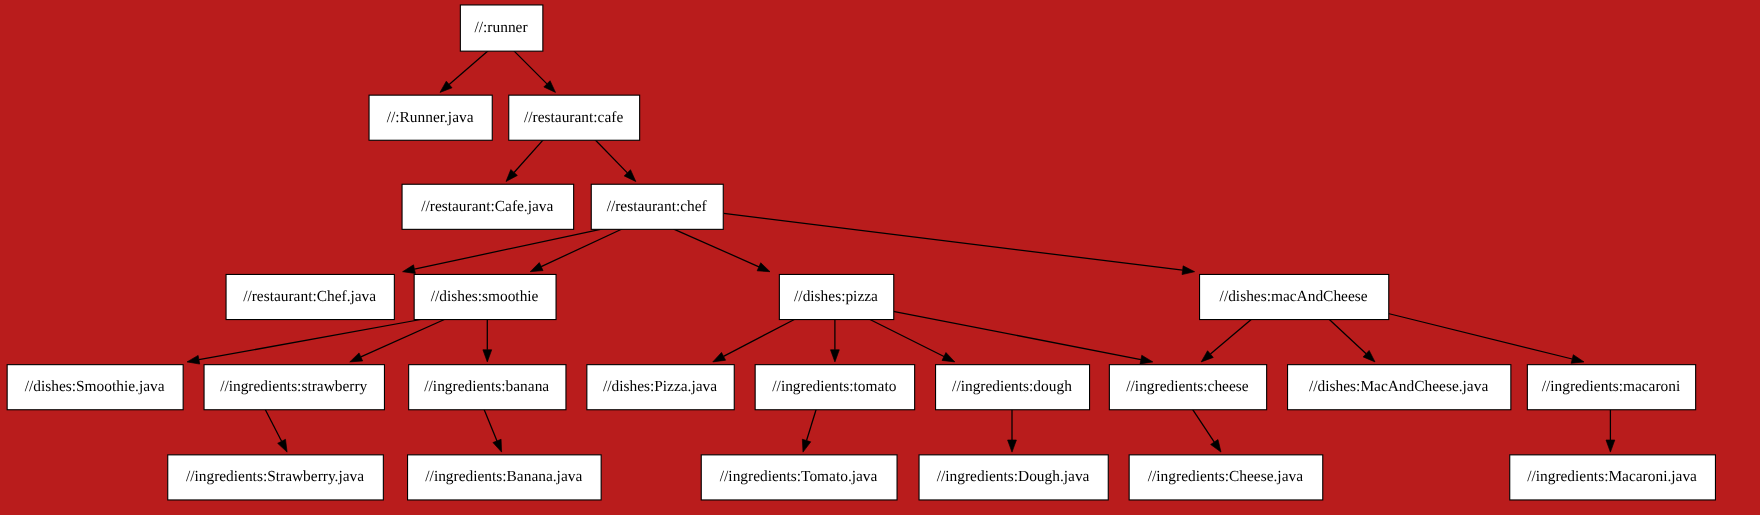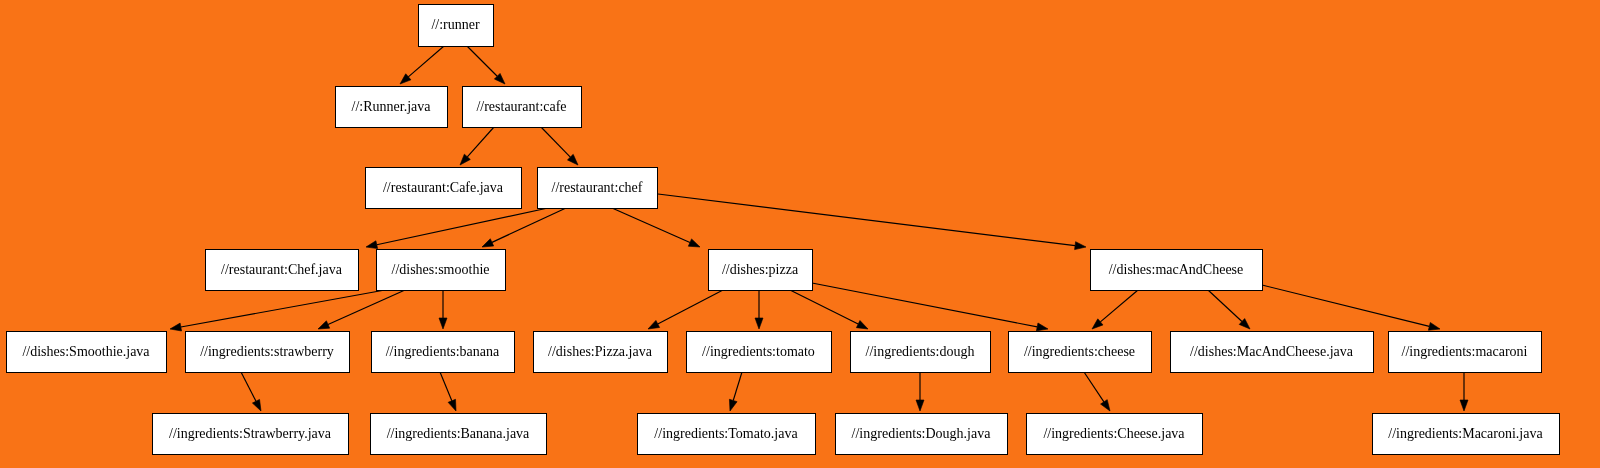--- a/index.html
+++ b/index.html
@@ -4,21 +4,21 @@
 <style>
   html, body {
     margin: 0;
     padding: 0;
     background: #ffffff;
   }
   #graph-root {
     position: relative;
     width: 1600px;
     height: 468px;
-    background: #f97316;
+    background: #b91c1c;
     overflow: hidden;
     font-family: "Liberation Serif", "DejaVu Serif", serif;
   }
   svg#graph-canvas {
     display: block;
     width: 1600px;
     height: 468px;
   }
   .node-box {
     fill: #ffffff;

